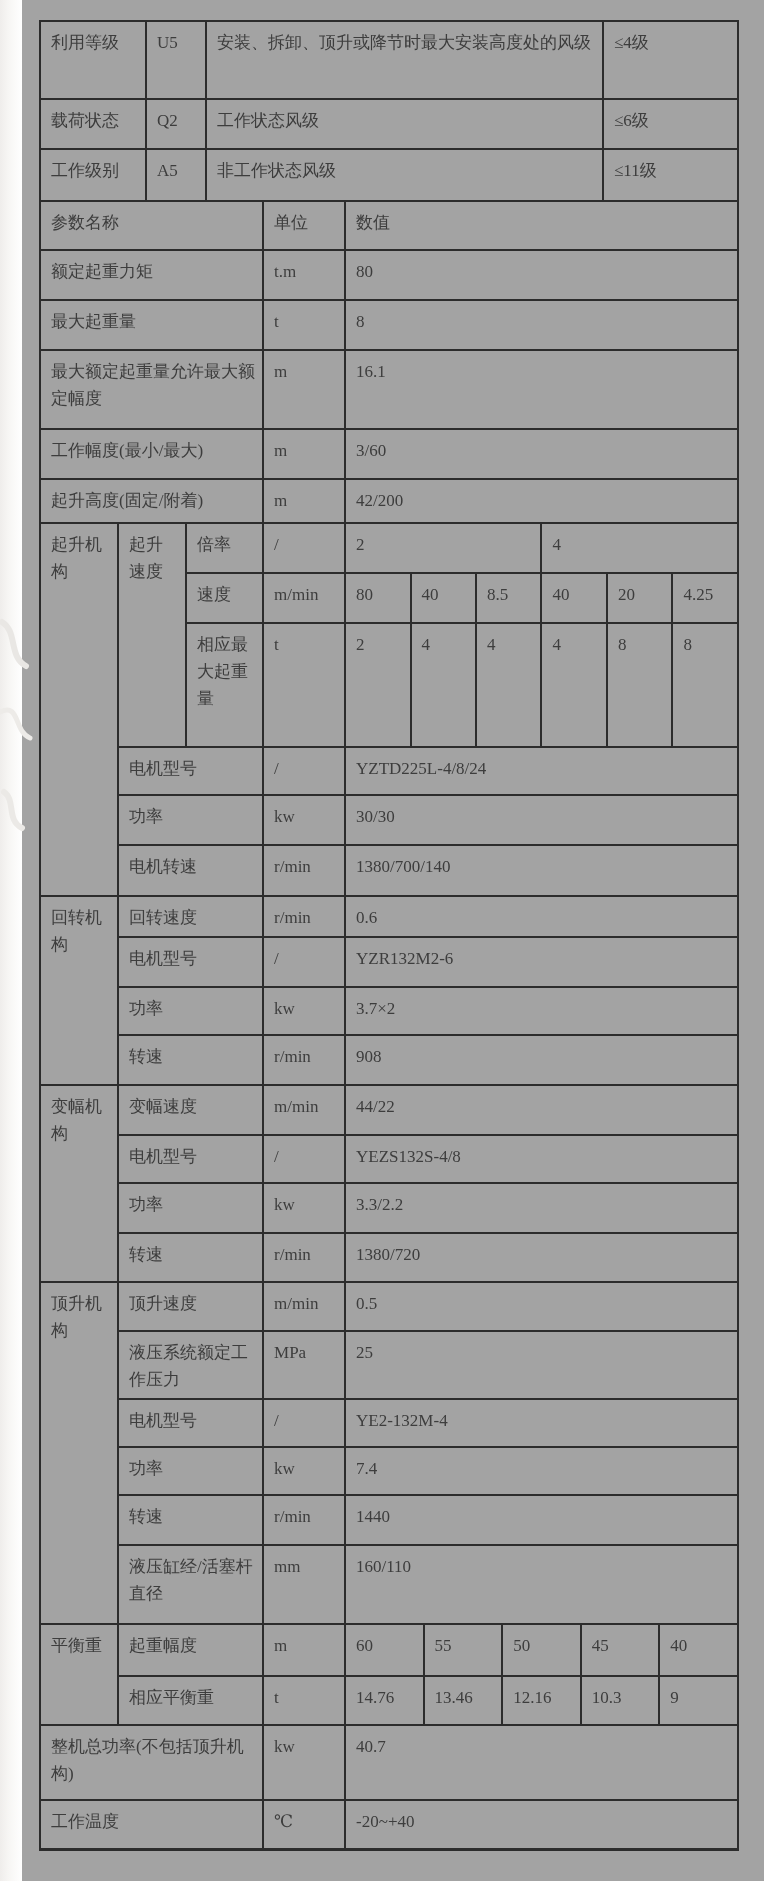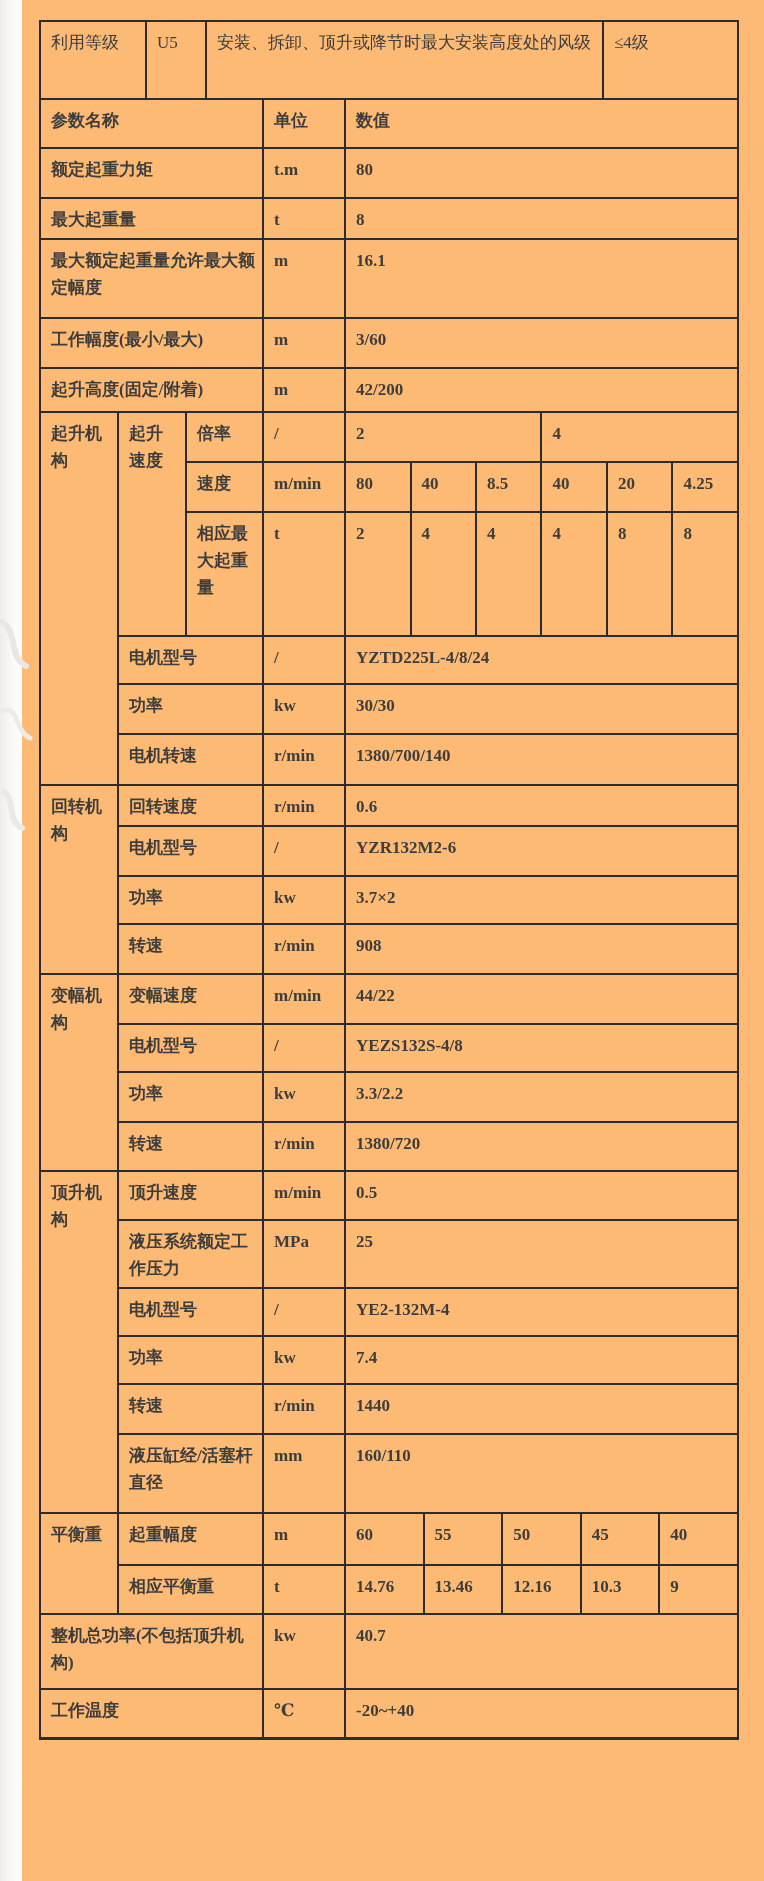--- a/index.html
+++ b/index.html
@@ -3,42 +3,42 @@
 <meta charset="utf-8">
 <style>
   html,body{margin:0;padding:0;}
   body{
     width:764px;height:1881px;
     background:#ffffff;
     font-family:"Liberation Serif","DejaVu Serif",serif;
     color:#3d3d3d;
     overflow:hidden;
   }
-  .page{position:relative;width:764px;height:1881px;background:#fdba74;}
+  .page{position:relative;width:764px;height:1881px;background:#a3a3a3;}
   .left-edge{
     position:absolute;left:0;top:0;width:22px;height:1881px;
     background:linear-gradient(to right,#efedeb 0%,#f7f6f4 40%,#ffffff 100%);
   }
   .watermark{position:absolute;left:0;top:560px;}
   .content{position:absolute;left:39px;top:20px;width:698px;}
   table.tbl{
     border-collapse:collapse;
     table-layout:fixed;
     width:698px;
   }
   table.tbl td{
     border:2px solid #2c2c2c;
     font-size:17px;
     line-height:27px;
     padding:7px 6px 5px 10px;
     vertical-align:top;
     word-break:break-all;
     overflow:hidden;
   }
-  table.main{margin-top:-2px;font-weight:bold;}
+  table.main{margin-top:-2px;}
   td.mid{vertical-align:middle;padding-top:0;padding-bottom:0;}
   td.group{vertical-align:middle;padding-top:0;padding-bottom:0;border-radius:21px;}
   table.main tr.last td{border-bottom-width:3px;}
 </style>
 </head>
 <body>
 
 <div class="page">
   <div class="left-edge"></div>
   <svg class="watermark" width="42" height="320" viewBox="0 0 42 320">
@@ -56,20 +56,32 @@
           <col style="width:397px">
           <col style="width:135px">
         </colgroup>
       <tbody>
           <tr style="height:78px">
         <td class="mid">利用等级</td>
         <td class="mid">U5</td>
         <td>安装、拆卸、顶升或降节时最大安装高度处的风级</td>
         <td class="mid">≤4级</td>
       </tr>
+      <tr style="height:50px">
+        <td class="mid">载荷状态</td>
+        <td class="mid">Q2</td>
+        <td>工作状态风级</td>
+        <td class="mid">≤6级</td>
+      </tr>
+      <tr style="height:52px">
+        <td class="mid">工作级别</td>
+        <td class="mid">A5</td>
+        <td>非工作状态风级</td>
+        <td class="mid">≤11级</td>
+      </tr>
     </tbody>
       </table>
 
     <table class="tbl main">
       <colgroup>
         <col style="width:78px">
           <col style="width:68px">
           <col style="width:77px">
           <col style="width:82px">
         <col span="30" style="width:13.1px">
@@ -80,21 +92,21 @@
         <td colspan="3">参数名称</td>
         <td>单位</td>
         <td colspan="30">数值</td>
       </tr>
 
       <tr style="height:50px">
         <td colspan="3">额定起重力矩</td>
         <td class="mid">t.m</td>
         <td colspan="30" class="mid">80</td>
       </tr>
-      <tr style="height:41px">
+      <tr style="height:50px">
         <td colspan="3">最大起重量</td>
         <td class="mid">t</td>
         <td colspan="30" class="mid">8</td>
       </tr>
       <tr style="height:79px">
         <td colspan="3">最大额定起重量允许最大额定幅度</td>
         <td class="mid">m</td>
         <td colspan="30" class="mid">16.1</td>
       </tr>
       <tr style="height:50px">

